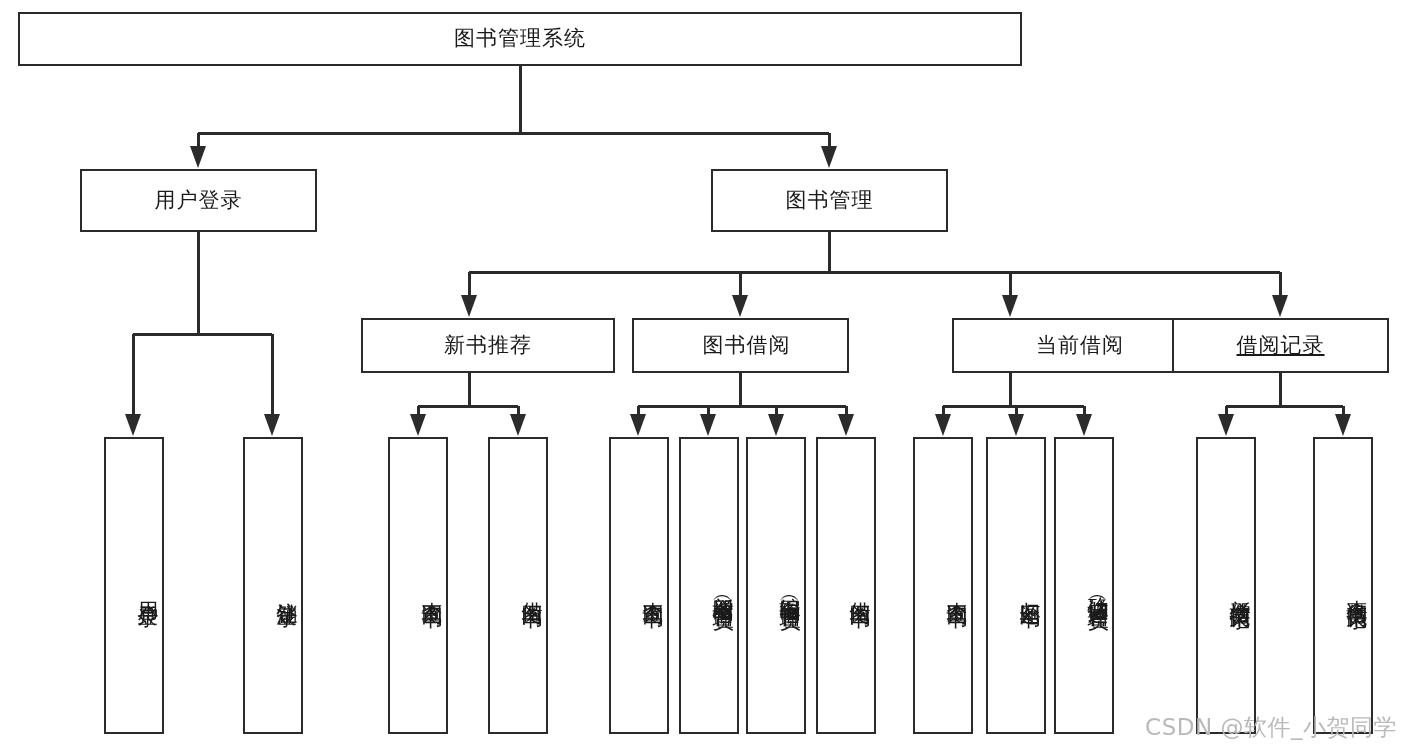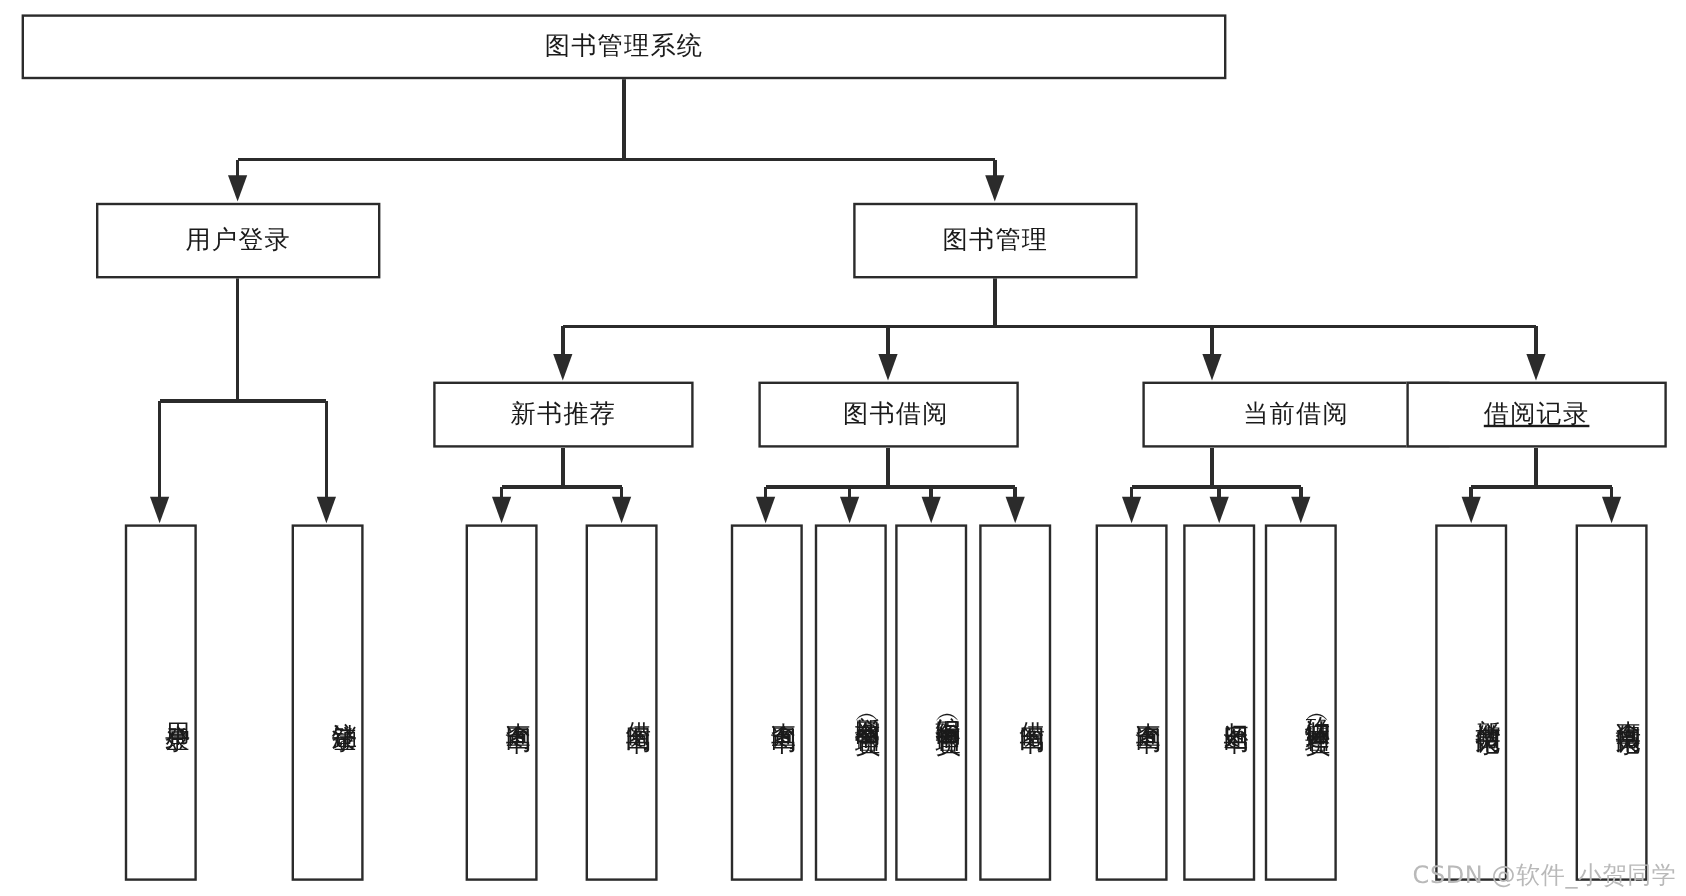--- a/index.html
+++ b/index.html
@@ -50,21 +50,21 @@
   .node.vert .vlabel {
     writing-mode: vertical-rl;
     text-orientation: upright;
     white-space: nowrap;
     display: block;
   }
   .watermark {
     position: absolute;
     right: 8px;
     bottom: 4px;
-    font-size: 20px;
+    font-size: 23px;
     color: #b9b9b9;
     white-space: nowrap;
     letter-spacing: 0.5px;
   }
 </style>
 </head>
 <body>
 
 <div id="canvas">
 
@@ -126,21 +126,21 @@
   <div id="nodes-layer">
       <div class="node horiz" style="left: 18px; top: 12px; width: 1004px; height: 54px;">
         <span class="hlabel">图书管理系统</span>
       </div>
       <div class="node horiz" style="left: 80px; top: 169px; width: 237px; height: 63px;">
         <span class="hlabel">用户登录</span>
       </div>
       <div class="node horiz" style="left: 711px; top: 169px; width: 237px; height: 63px;">
         <span class="hlabel">图书管理</span>
       </div>
-      <div class="node horiz" style="left: 361px; top: 318px; width: 217px; height: 55px;">
+      <div class="node horiz" style="left: 361px; top: 318px; width: 254px; height: 55px;">
         <span class="hlabel">新书推荐</span>
       </div>
       <div class="node horiz" style="left: 632px; top: 318px; width: 217px; height: 55px; padding-left: 12px;">
         <span class="hlabel">图书借阅</span>
       </div>
       <div class="node horiz" style="left: 952px; top: 318px; width: 256px; height: 55px;">
         <span class="hlabel">当前借阅</span>
       </div>
       <div class="node horiz" style="left: 1172px; top: 318px; width: 217px; height: 55px; text-decoration: underline;">
         <span class="hlabel">借阅记录</span>

